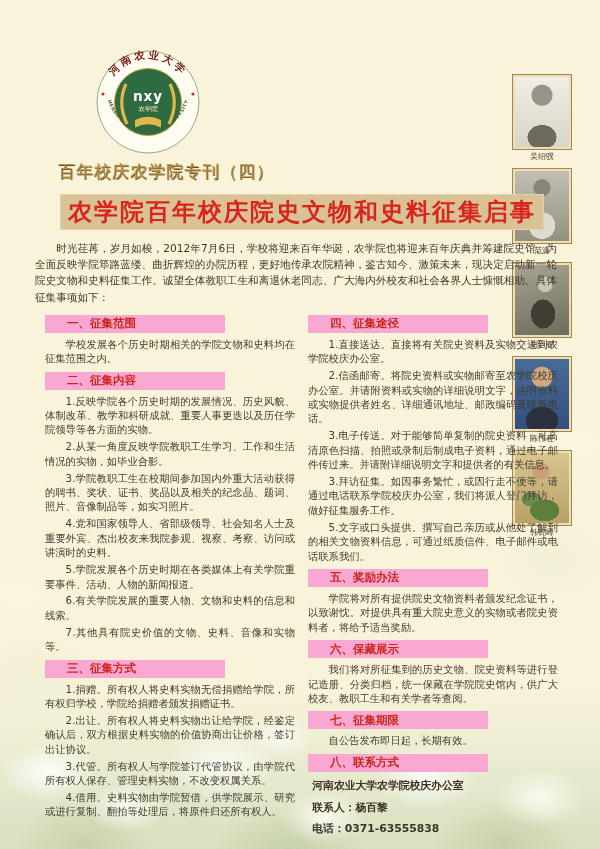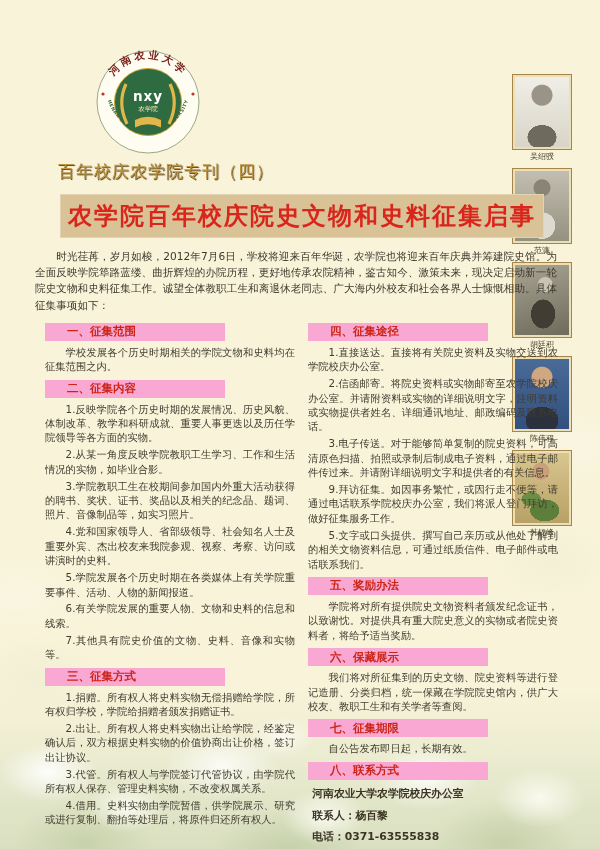--- a/index.html
+++ b/index.html
@@ -61,21 +61,21 @@
       radial-gradient(circle 9px at 48% 26%, #caa07a 0 8px, rgba(0,0,0,0) 9px),
       radial-gradient(ellipse 24px 18px at 55% 82%, #5e7e3c 0 60%, rgba(0,0,0,0) 61%),
       radial-gradient(ellipse 16px 12px at 30% 66%, #6d8c48 0 60%, rgba(0,0,0,0) 61%),
       linear-gradient(180deg,#d8c690,#b7a165);}
   .ph-5{background:
       radial-gradient(circle 11px at 50% 26%, #cfa781 0 10px, rgba(0,0,0,0) 11px),
       radial-gradient(ellipse 26px 22px at 50% 88%, #2b313d 0 62%, rgba(0,0,0,0) 63%),
       linear-gradient(180deg,#4a6a98,#32507e);}
   
   .banner{
-    position:relative;z-index:1;margin:2px 56px 0 60px;height:44px;
+    position:relative;z-index:1;margin:2px 56px 0 60px;height:36px;
     background:#d9c295;box-shadow:inset 0 0 0 1px rgba(255,255,255,.28);
     display:flex;align-items:center;justify-content:center;
   }
   .banner span{
     font-size:24px;font-weight:bold;letter-spacing:2px;color:#d9251c;white-space:nowrap;
   }
   
   .intro{
     position:relative;z-index:1;margin:10px 43px 4px 35px;
     font-size:10.6px;line-height:16.2px;text-indent:2em;text-align:justify;color:#3e392d;
@@ -177,21 +177,21 @@
         <p class="para">1.捐赠。所有权人将史料实物无偿捐赠给学院，所有权归学校，学院给捐赠者颁发捐赠证书。</p>
         <p class="para">2.出让。所有权人将史料实物出让给学院，经鉴定确认后，双方根据史料实物的价值协商出让价格，签订出让协议。</p>
         <p class="para">3.代管。所有权人与学院签订代管协议，由学院代所有权人保存、管理史料实物，不改变权属关系。</p>
         <p class="para">4.借用。史料实物由学院暂借，供学院展示、研究或进行复制、翻拍等处理后，将原件归还所有权人。</p>
       </div>
     <div class="col" id="col-right">
         <div class="sec-head">四、征集途径</div>
         <p class="para">1.直接送达。直接将有关院史资料及实物交送到农学院校庆办公室。</p>
         <p class="para">2.信函邮寄。将院史资料或实物邮寄至农学院校庆办公室。并请附资料或实物的详细说明文字，注明资料或实物提供者姓名、详细通讯地址、邮政编码及联系电话。</p>
         <p class="para">3.电子传送。对于能够简单复制的院史资料，可高清原色扫描、拍照或录制后制成电子资料，通过电子邮件传过来。并请附详细说明文字和提供者的有关信息。</p>
-        <p class="para">9.拜访征集。如因事务繁忙，或因行走不便等，请通过电话联系学院校庆办公室，我们将派人登门拜访，做好征集服务工作。</p>
+        <p class="para">3.拜访征集。如因事务繁忙，或因行走不便等，请通过电话联系学院校庆办公室，我们将派人登门拜访，做好征集服务工作。</p>
         <p class="para">5.文字或口头提供。撰写自己亲历或从他处了解到的相关文物资料信息，可通过纸质信件、电子邮件或电话联系我们。</p>
         <div class="sec-head">五、奖励办法</div>
         <p class="para">学院将对所有提供院史文物资料者颁发纪念证书，以致谢忱。对提供具有重大院史意义的实物或者院史资料者，将给予适当奖励。</p>
         <div class="sec-head">六、保藏展示</div>
         <p class="para">我们将对所征集到的历史文物、院史资料等进行登记造册、分类归档，统一保藏在学院院史馆内，供广大校友、教职工生和有关学者等查阅。</p>
         <div class="sec-head">七、征集期限</div>
         <p class="para">自公告发布即日起，长期有效。</p>
         <div class="sec-head">八、联系方式</div>
         <p class="contact-line">河南农业大学农学院校庆办公室</p>
         <p class="contact-line">联系人：杨百黎</p>

